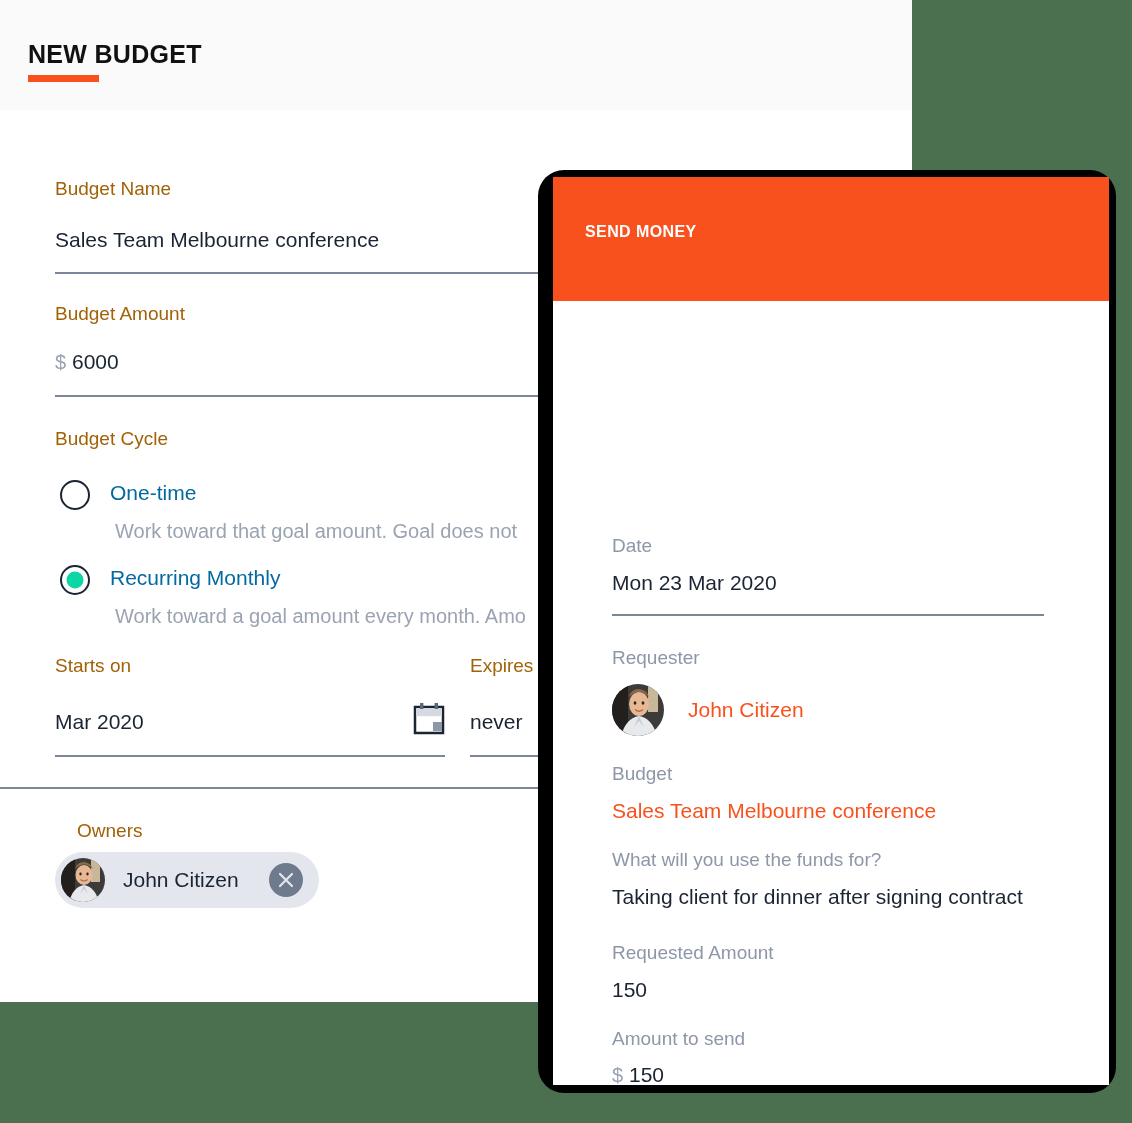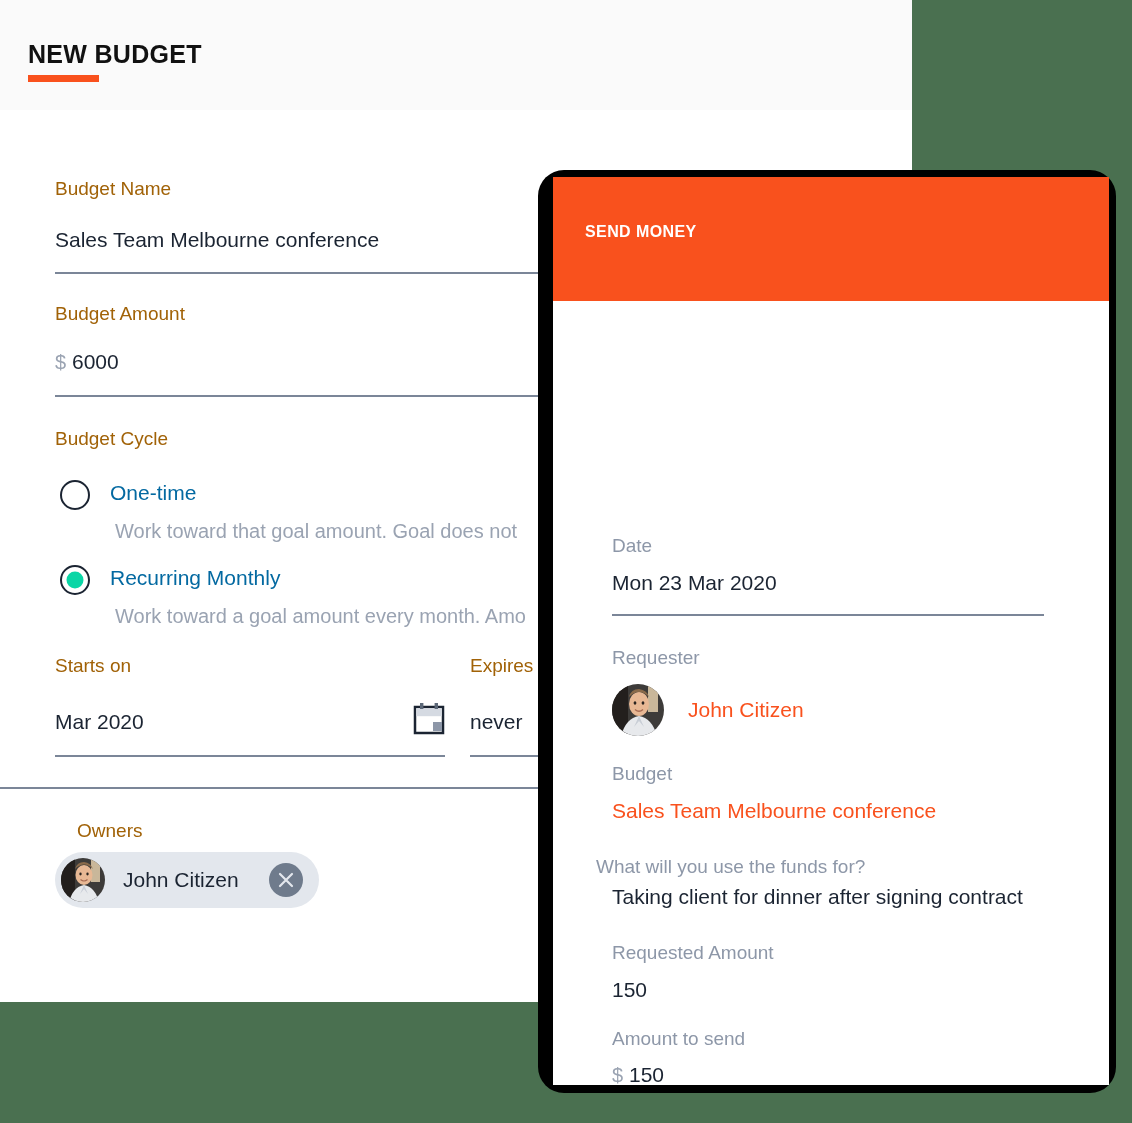--- a/index.html
+++ b/index.html
@@ -273,21 +273,21 @@
   #sm-requester-name {
     font-size: 21px;
     color: #f9511d;
     margin-left: 24px;
     white-space: nowrap;
   }
 
   #sm-lbl-budget   { left: 59px; top: 586px; }
   #sm-val-budget   { left: 59px; top: 622px; }
 
-  #sm-lbl-purpose  { left: 43px; top: 672px; margin-top: 7px; }
+  #sm-lbl-purpose  { left: 59px; top: 672px; }
   #sm-val-purpose  { left: 59px; top: 708px; }
 
   #sm-lbl-requested { left: 59px; top: 765px; }
   #sm-val-requested { left: 59px; top: 801px; }
 
   #sm-lbl-tosend   { left: 59px; top: 851px; }
   #sm-val-tosend   { left: 59px; top: 886px; }
 
   .avatar-img { display: block; width: 100%; height: 100%; }
 </style>

